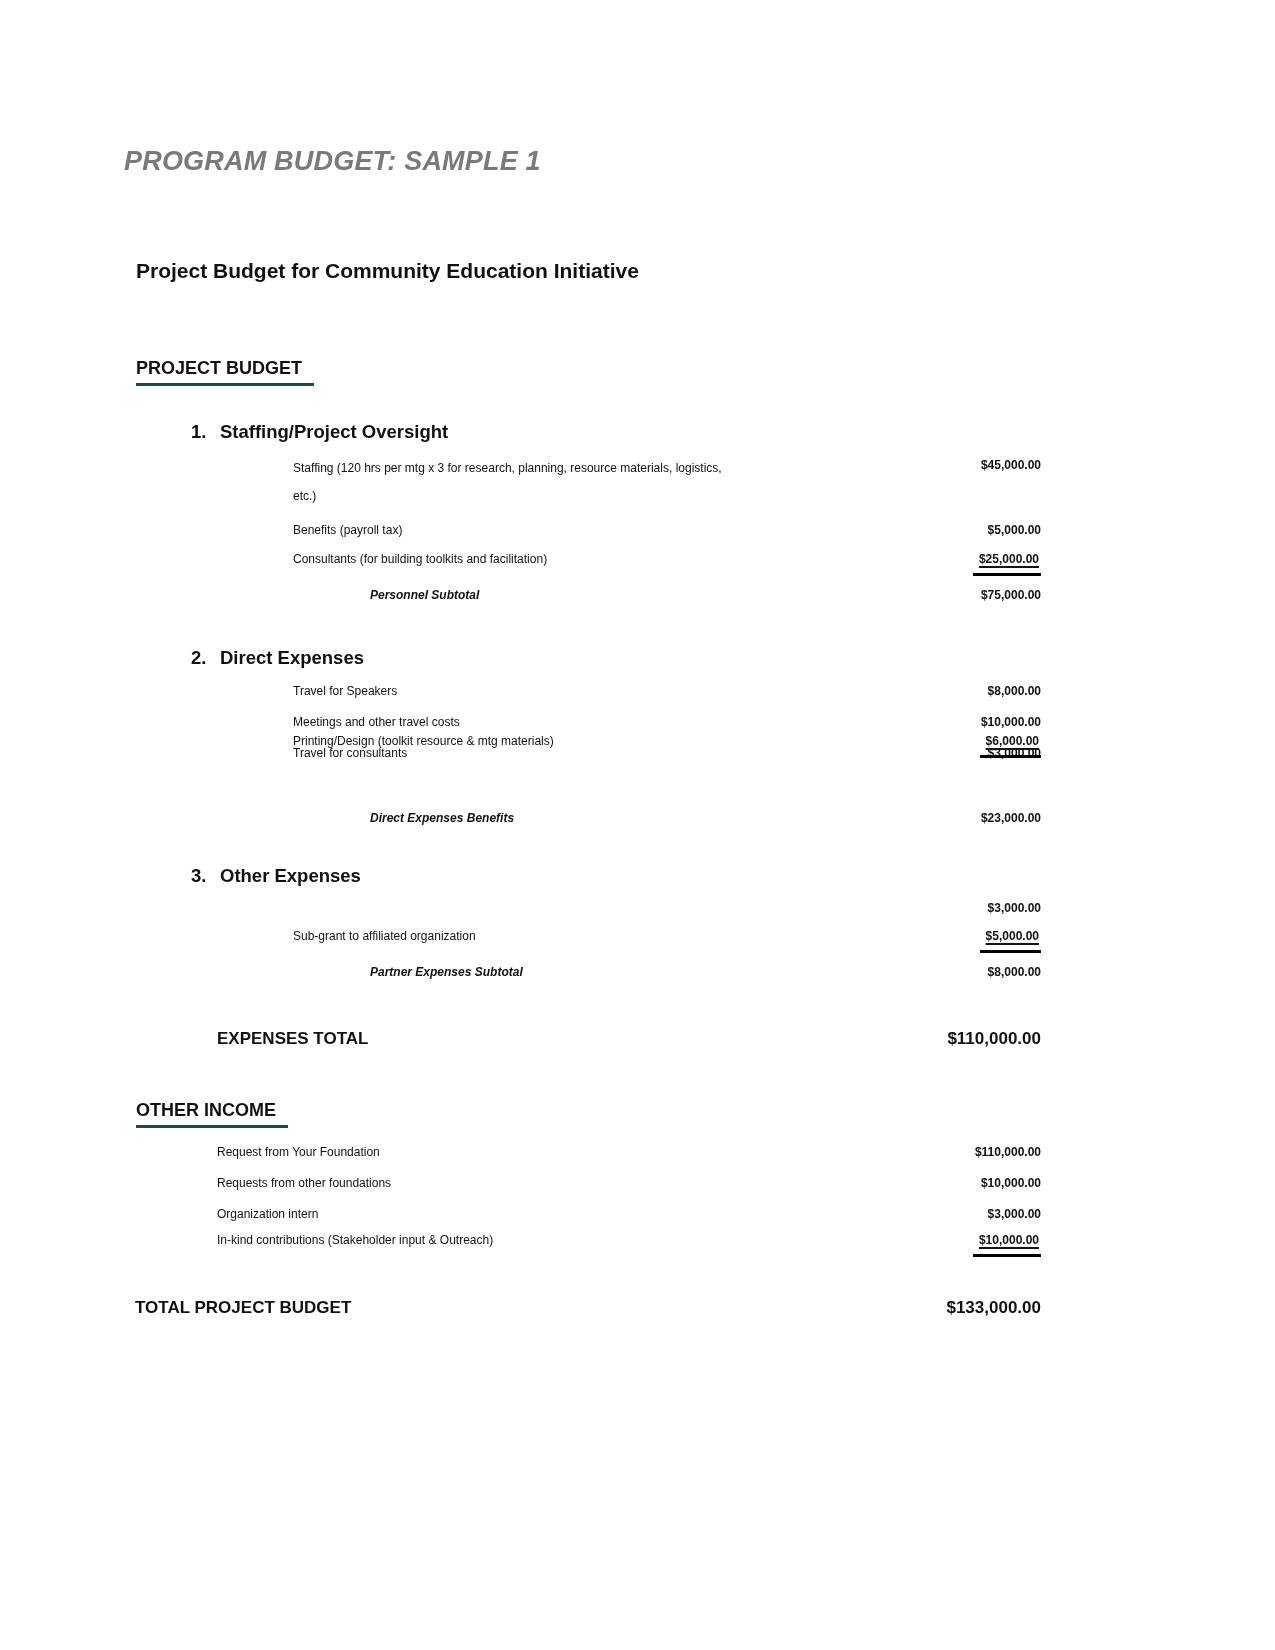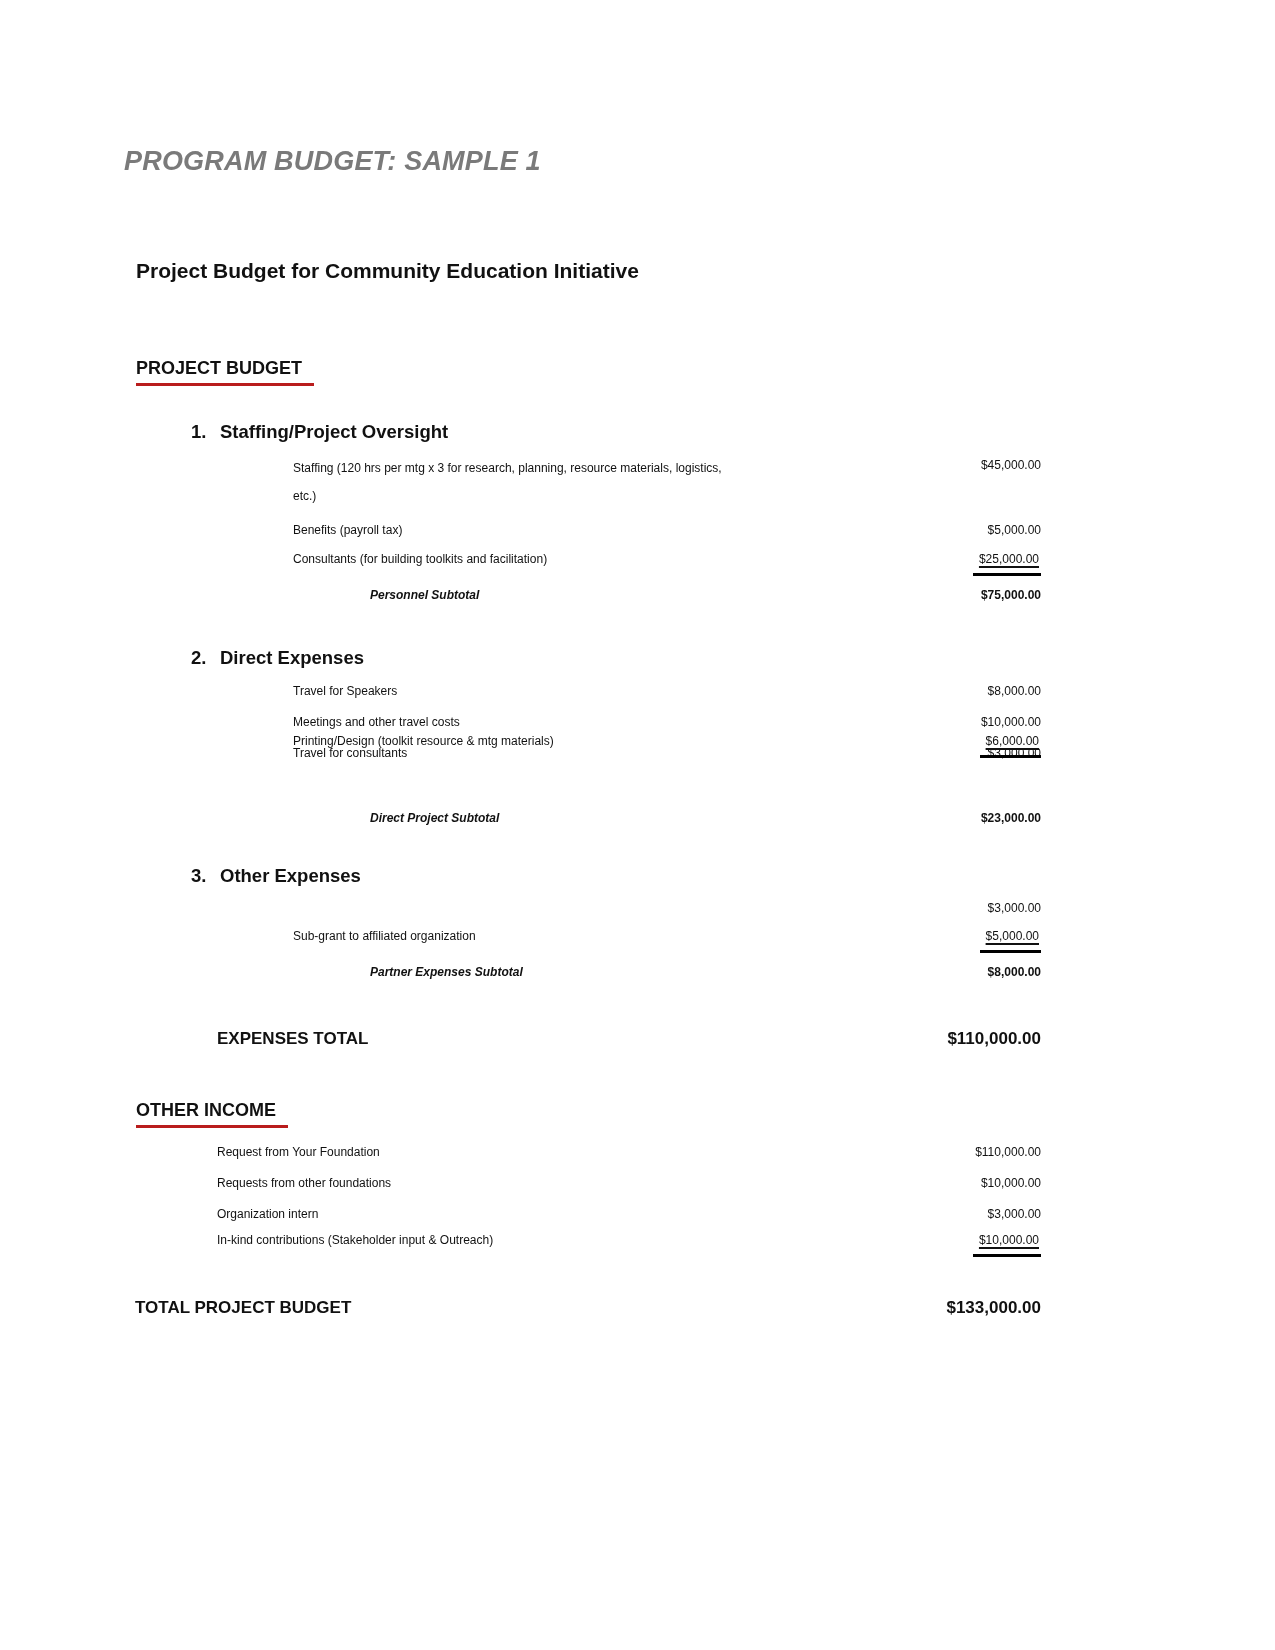--- a/index.html
+++ b/index.html
@@ -22,36 +22,36 @@
   .doc-title {
     left: 136px; top: 259px;
     font-size: 21px; font-weight: bold; color: #111;
   }
   .section-head {
     left: 136px;
     font-size: 18px; font-weight: bold;
   }
   .underlined-head {
     display: inline-block;
-    border-bottom: 3px solid #b91c1c;
+    border-bottom: 3px solid #14532d;
     padding: 0 12px 4px 0;
   }
 
   
   .row {
     position: absolute;
     left: 135px;
     width: 906px;            
     display: flex;
     align-items: flex-start;
     font-size: 12px;
     line-height: 22px;
   }
   .row .label { flex: 1 1 auto; }
-  .row .amt   { flex: 0 0 auto; margin-left: auto; text-align: right; white-space: nowrap; }
+  .row .amt   { flex: 0 0 auto; margin-left: auto; text-align: right; white-space: nowrap; font-weight: bold; }
 
   .num-head { font-weight: bold; font-size: 18.5px; }
   .num-head .num { display: inline-block; width: 29px; margin-left: 56px; }
 
   .indent-desc  .label { margin-left: 158px; }
   .indent-sub   .label { margin-left: 235px; }
   .indent-total .label { margin-left: 82px; }
 
   .desc-wrap .label { max-width: 445px; line-height: 28px; }
 
@@ -116,21 +116,21 @@
   </div>
   <div class="row indent-desc" style="top:742px">
     <span class="label">Travel for consultants</span>
     <span class="amt">$3,000.00</span>
   </div>
   <div class="row indent-desc" style="top:730px">
     <span class="label">Printing/Design (toolkit resource &amp; mtg materials)</span>
     <span class="amt"><span class="amt-u">$6,000.00</span></span>
   </div>
   <div class="row indent-sub" style="top:807px">
-    <span class="label sub-label">Direct Project Subtotal</span>
+    <span class="label sub-label">Direct Expenses Benefits</span>
     <span class="amt sub-amt">$23,000.00</span>
   </div>
 
   <div class="row num-head" style="top:865px">
     <span class="num">3.</span>
     <span>Other Expenses</span>
   </div>
   <div class="row indent-desc" style="top:897px">
     <span class="amt">$3,000.00</span>
   </div>

